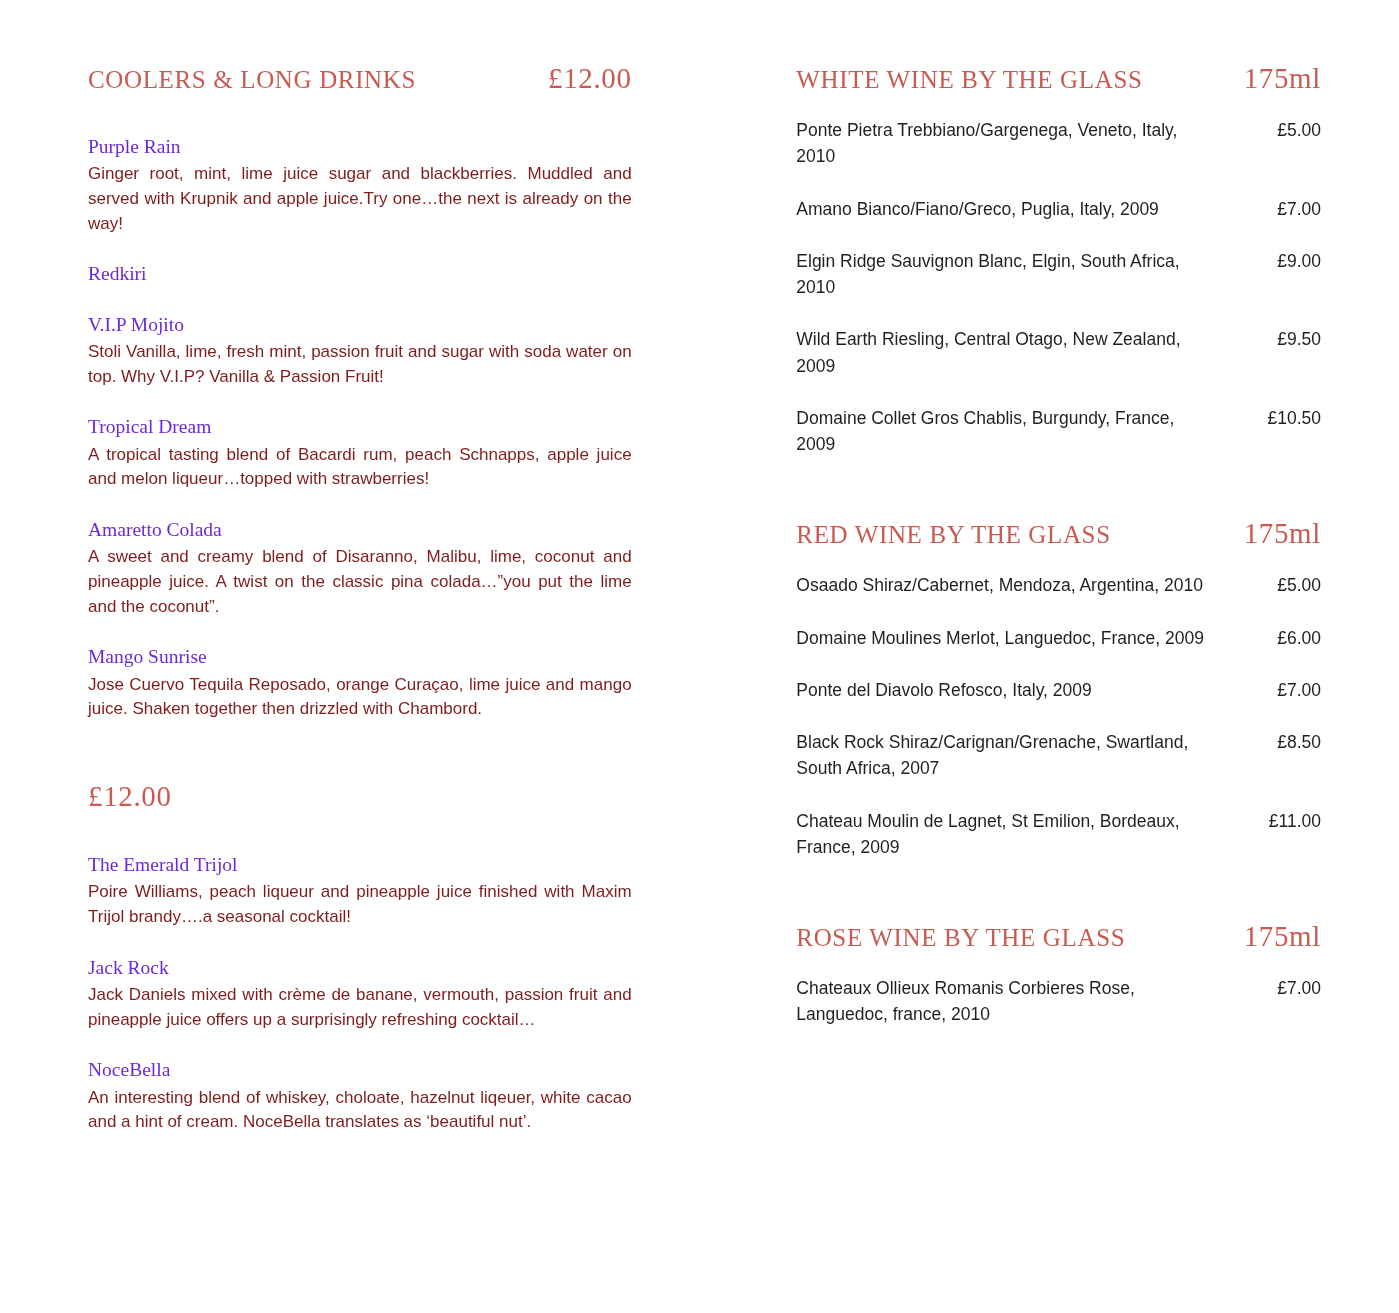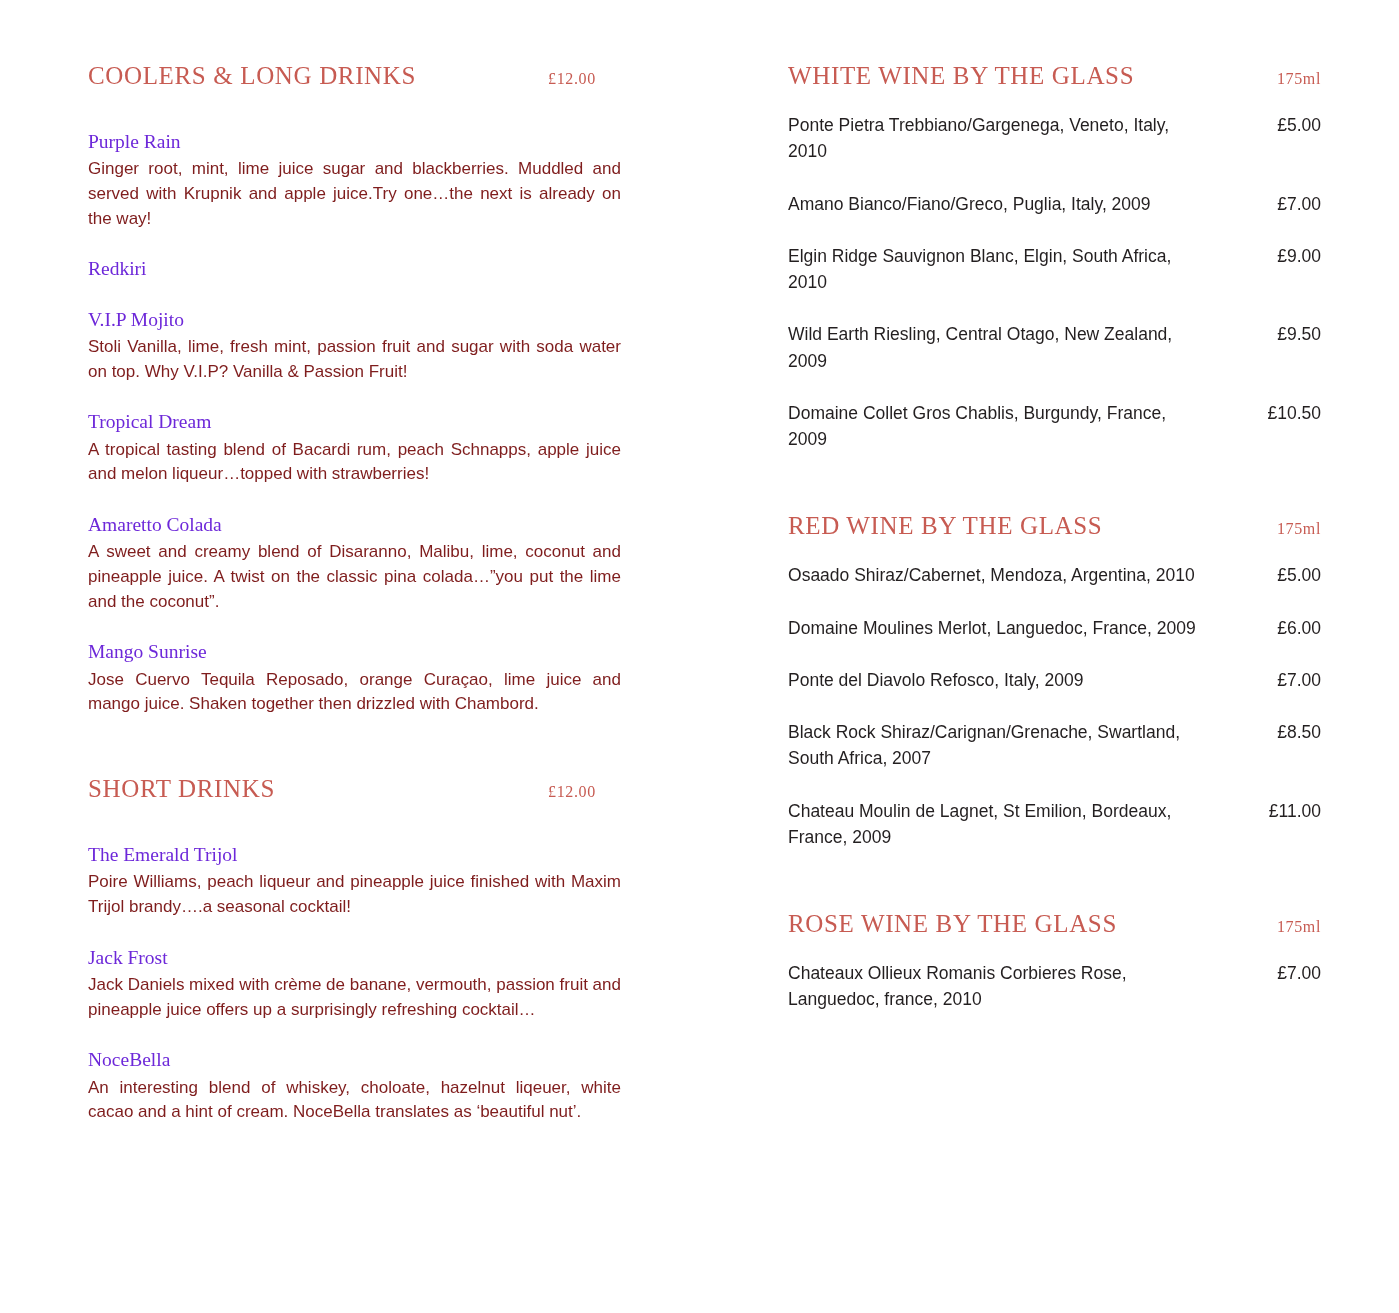--- a/index.html
+++ b/index.html
@@ -45,21 +45,21 @@
     font-family: "Liberation Serif", serif;
     letter-spacing: 0.04em;
   }
   .section-head .title {
     font-size: 25px;
     font-weight: normal;
     white-space: nowrap;
   }
   .section-head .meta {
     margin-left: auto;
-    font-size: 16px;
+    font-size: 29px;
     white-space: nowrap;
   }
   .left-head .title { width: 460px; }
   .left-head .meta { margin-left: 0; }
 
   
   .cocktail {
     margin-top: 26px;
   }
   .cocktail-name {
@@ -141,32 +141,31 @@
       <div class="cocktail-desc">A sweet and creamy blend of Disaranno, Malibu, lime, coconut and pineapple juice. A twist on the classic pina colada…”you put the lime and the coconut”.</div>
     </div>
     <div class="cocktail">
       <div class="cocktail-name">Mango Sunrise</div>
       <div class="cocktail-desc">Jose Cuervo Tequila Reposado, orange Curaçao, lime juice and mango juice. Shaken together then drizzled with Chambord.</div>
     </div>
 
     <div class="gap-large"></div>
 
     <div class="section-head left-head">
-      <span class="title">SHORT DRINKS</span>
       <span class="meta">£12.00</span>
     </div>
 
     <div class="gap-small"></div>
 
     <div class="cocktail">
       <div class="cocktail-name">The Emerald Trijol</div>
       <div class="cocktail-desc">Poire Williams, peach liqueur and pineapple juice finished with Maxim Trijol brandy….a seasonal cocktail!</div>
     </div>
     <div class="cocktail">
-      <div class="cocktail-name">Jack Frost</div>
+      <div class="cocktail-name">Jack Rock</div>
       <div class="cocktail-desc">Jack Daniels mixed with crème de banane, vermouth, passion fruit and pineapple juice offers up a surprisingly refreshing cocktail…</div>
     </div>
     <div class="cocktail">
       <div class="cocktail-name">NoceBella</div>
       <div class="cocktail-desc">An interesting blend of whiskey, choloate, hazelnut liqeuer, white cacao and a hint of cream. NoceBella translates as ‘beautiful nut’.</div>
     </div>
 
   </div>
 
   <div class="col col-spacer"></div>

